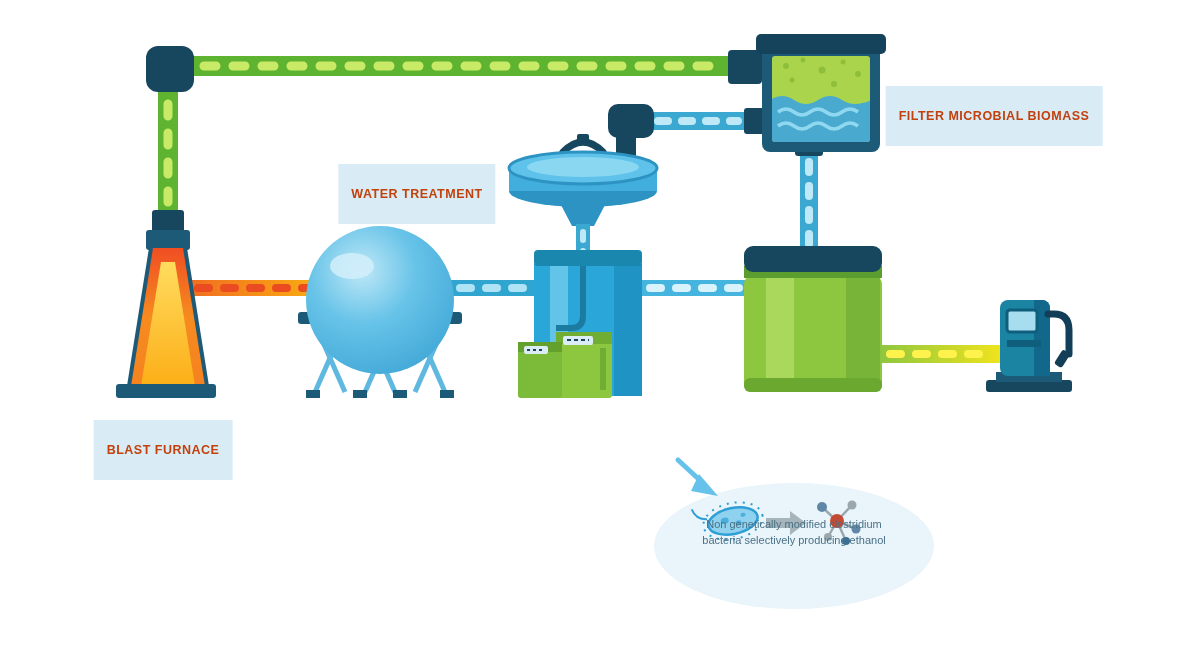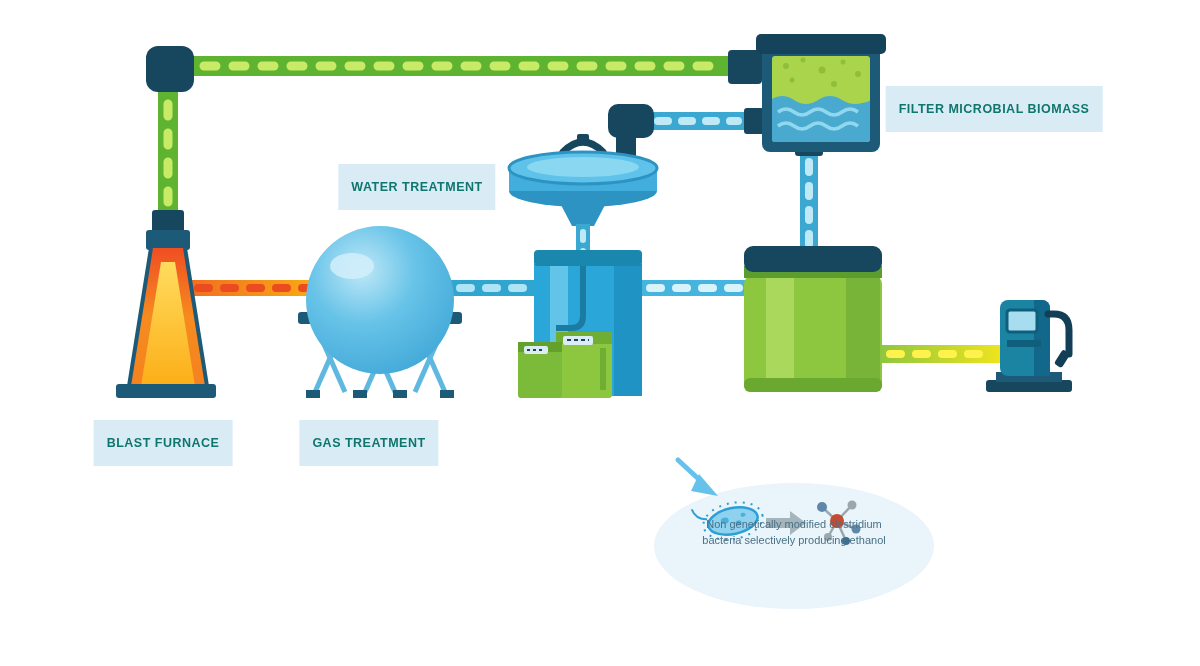--- a/index.html
+++ b/index.html
@@ -8,25 +8,25 @@
     width:1200px;height:666px;
     background:#ffffff;
     overflow:hidden;
     font-family:"Liberation Sans", sans-serif;
   }
   #art{position:absolute;left:0;top:0;width:1200px;height:666px;}
   .label{
     position:absolute;
     transform:translateX(-50%);
     background:#d9ecf6;
-    color:#0f766e;
+    color:#c2410c;
     font-size:12.5px;
     font-weight:bold;
     letter-spacing:.5px;
-    padding:16px 13px;
+    padding:23px 13px;
     white-space:nowrap;
     text-transform:uppercase;
   }
   .annotation{
     position:absolute;
     left:794px; top:517px;
     transform:translateX(-50%);
     width:216px;
     text-align:center;
     color:#4a7186;
@@ -231,18 +231,17 @@
         <circle cx="846" cy="541" r="4" fill="#3b6f94"></circle>
       </g>
       <g>
         <line x1="678" y1="460" x2="704" y2="484" stroke="#66c2ea" stroke-width="5" stroke-linecap="round"></line>
         <polygon points="699,474 718,496 691,491" fill="#66c2ea"></polygon>
       </g>
     </g>
   </svg>
 
   <div class="label" style="left:163px; top:420px;">BLAST FURNACE</div>
-  <div class="label" style="left:369px; top:420px;">GAS TREATMENT</div>
   <div class="label" style="left:417px; top:164px;">WATER TREATMENT</div>
   <div class="label" style="left:994px; top:86px;">FILTER MICROBIAL BIOMASS</div>
 
   <div class="annotation">Non genetically modified clostridium bacteria selectively producing ethanol</div>
 </div>
 
 </body></html>

